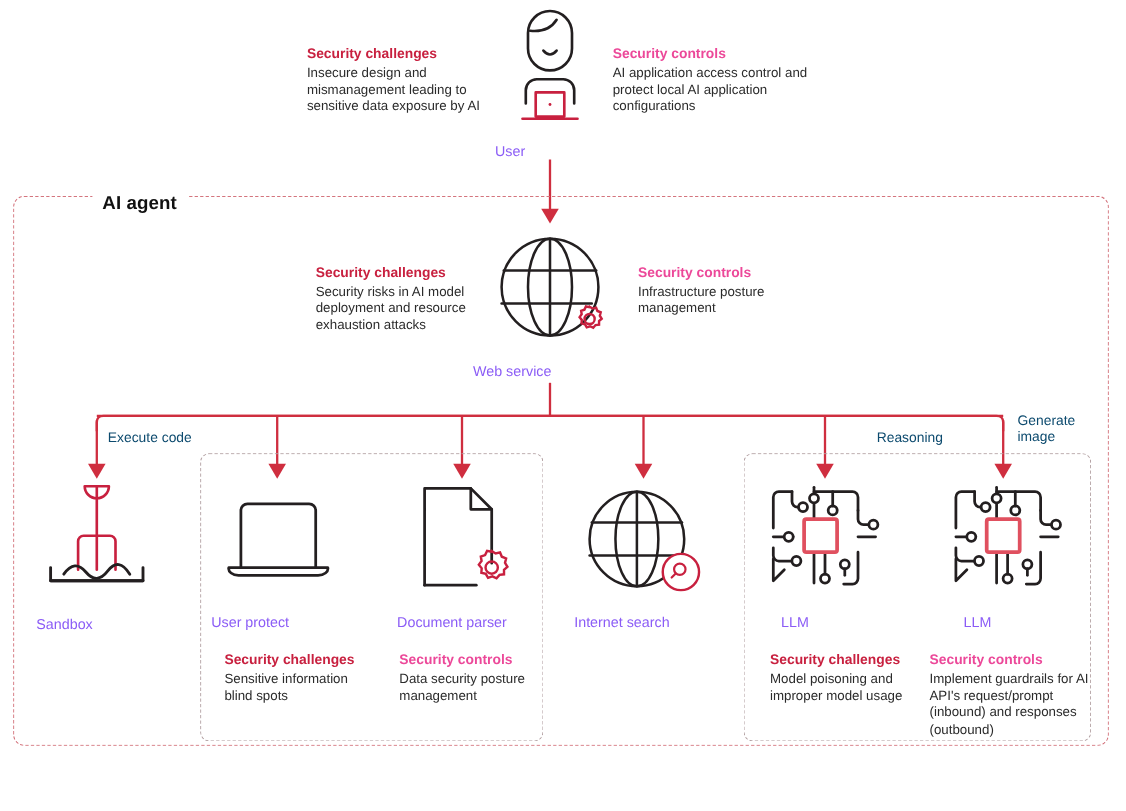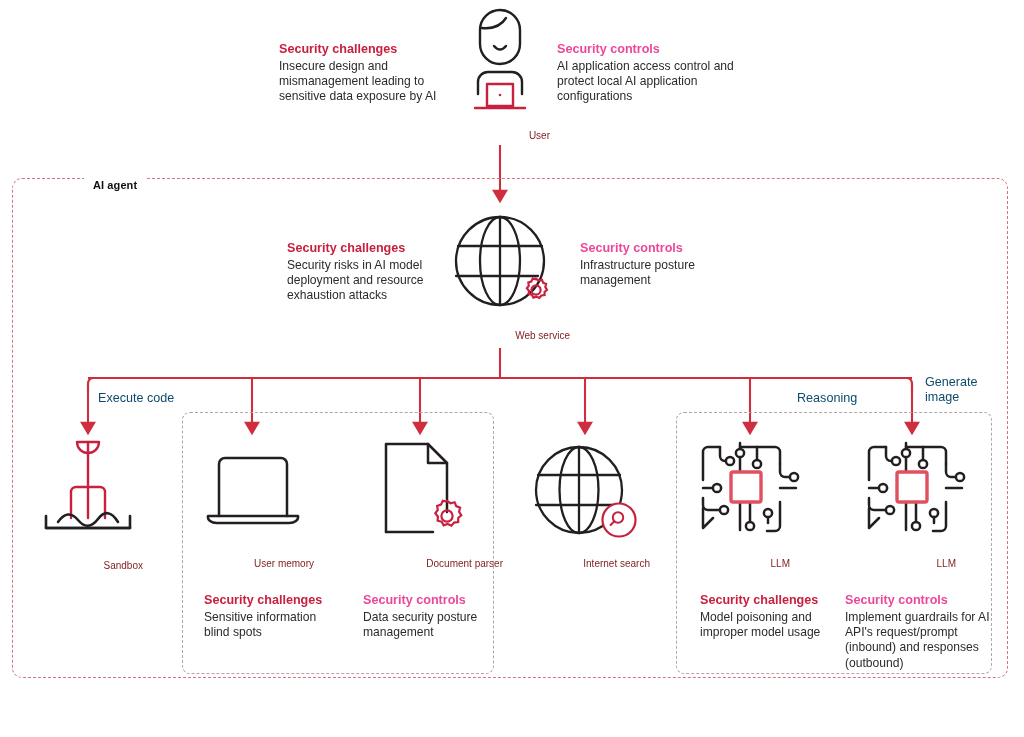--- a/index.html
+++ b/index.html
@@ -7,36 +7,36 @@
   #stage{position:relative;width:1024px;height:737px;}
 
   .abs{position:absolute;}
 
   
   .agent-box{
     left:12px;top:178px;width:996px;height:500px;
     border:1.4px dashed #d4757e;border-radius:10px;box-sizing:border-box;
   }
   .agent-label{
-    left:84px;top:177px;font-size:11px;font-weight:bold;color:#111;
+    left:84px;top:177px;font-size:17px;font-weight:bold;color:#111;
     background:#fff;padding:0 9px;line-height:16px;letter-spacing:.1px;
   }
   .sub-box{
     border:1.4px dashed #b5a3a5;border-radius:8px;box-sizing:border-box;
   }
   .sub-box-left{left:182px;top:412px;width:312px;height:262px;}
   .sub-box-right{left:676px;top:412px;width:316px;height:262px;}
 
   
   .note{font-size:12.1px;line-height:15.2px;color:#2b2b2b;}
   .note .hd{font-weight:bold;font-size:12.6px;line-height:17px;display:block;margin-bottom:1px;}
   .hd.chal{color:#c8203f;}
   .hd.ctrl{color:#ec4899;}
 
-  .node-label{font-size:10px;color:#7f1d1d;text-align:right;}
+  .node-label{font-size:13px;color:#8b5cf6;text-align:left;}
 
   .edge-label{font-size:12.6px;color:#0c4a6e;line-height:15px;}
 
   .footer{font-size:13px;color:#6d6d6d;letter-spacing:.25px;margin-top:46px;}
 
   svg{overflow:visible;display:block;}
   .wire{position:absolute;left:0;top:0;width:1024px;height:737px;pointer-events:none;}
 </style>
 </head>
 <body>
@@ -150,21 +150,21 @@
   <div class="abs node-label" style="left:33px;top:544px;width:110px;margin-top:16px;">Sandbox</div>
 
   <div class="abs" style="left:205px;top:450px;width:96px;height:80px;">
     <svg width="96" height="80" viewBox="0 0 96 80">
       <g fill="none" stroke="#231f20" stroke-width="2.5" stroke-linecap="round" stroke-linejoin="round">
         <path d="M14,66 V14 a6,6 0 0 1 6,-6 h56 a6,6 0 0 1 6,6 V66"></path>
         <path d="M3,66 h90 a9,6 0 0 1 -9,7 H12 a9,6 0 0 1 -9,-7 z"></path>
       </g>
     </svg>
   </div>
-  <div class="abs node-label" style="left:192px;top:558px;width:122px;">User memory</div>
+  <div class="abs node-label" style="left:192px;top:558px;width:122px;">User protect</div>
   <div class="abs note" style="left:204px;top:592px;width:135px;">
     <span class="hd chal">Security challenges</span>
     <span>Sensitive information blind spots</span>
   </div>
 
   <div class="abs" style="left:381px;top:440px;width:92px;height:100px;">
     <svg width="92" height="100" viewBox="0 0 92 100">
       <g fill="none" stroke="#231f20" stroke-width="2.5" stroke-linecap="round" stroke-linejoin="round">
         <path d="M5,92 V4 h42 l19,19 V72"></path>
         <path d="M47,4 V23 h19"></path>

